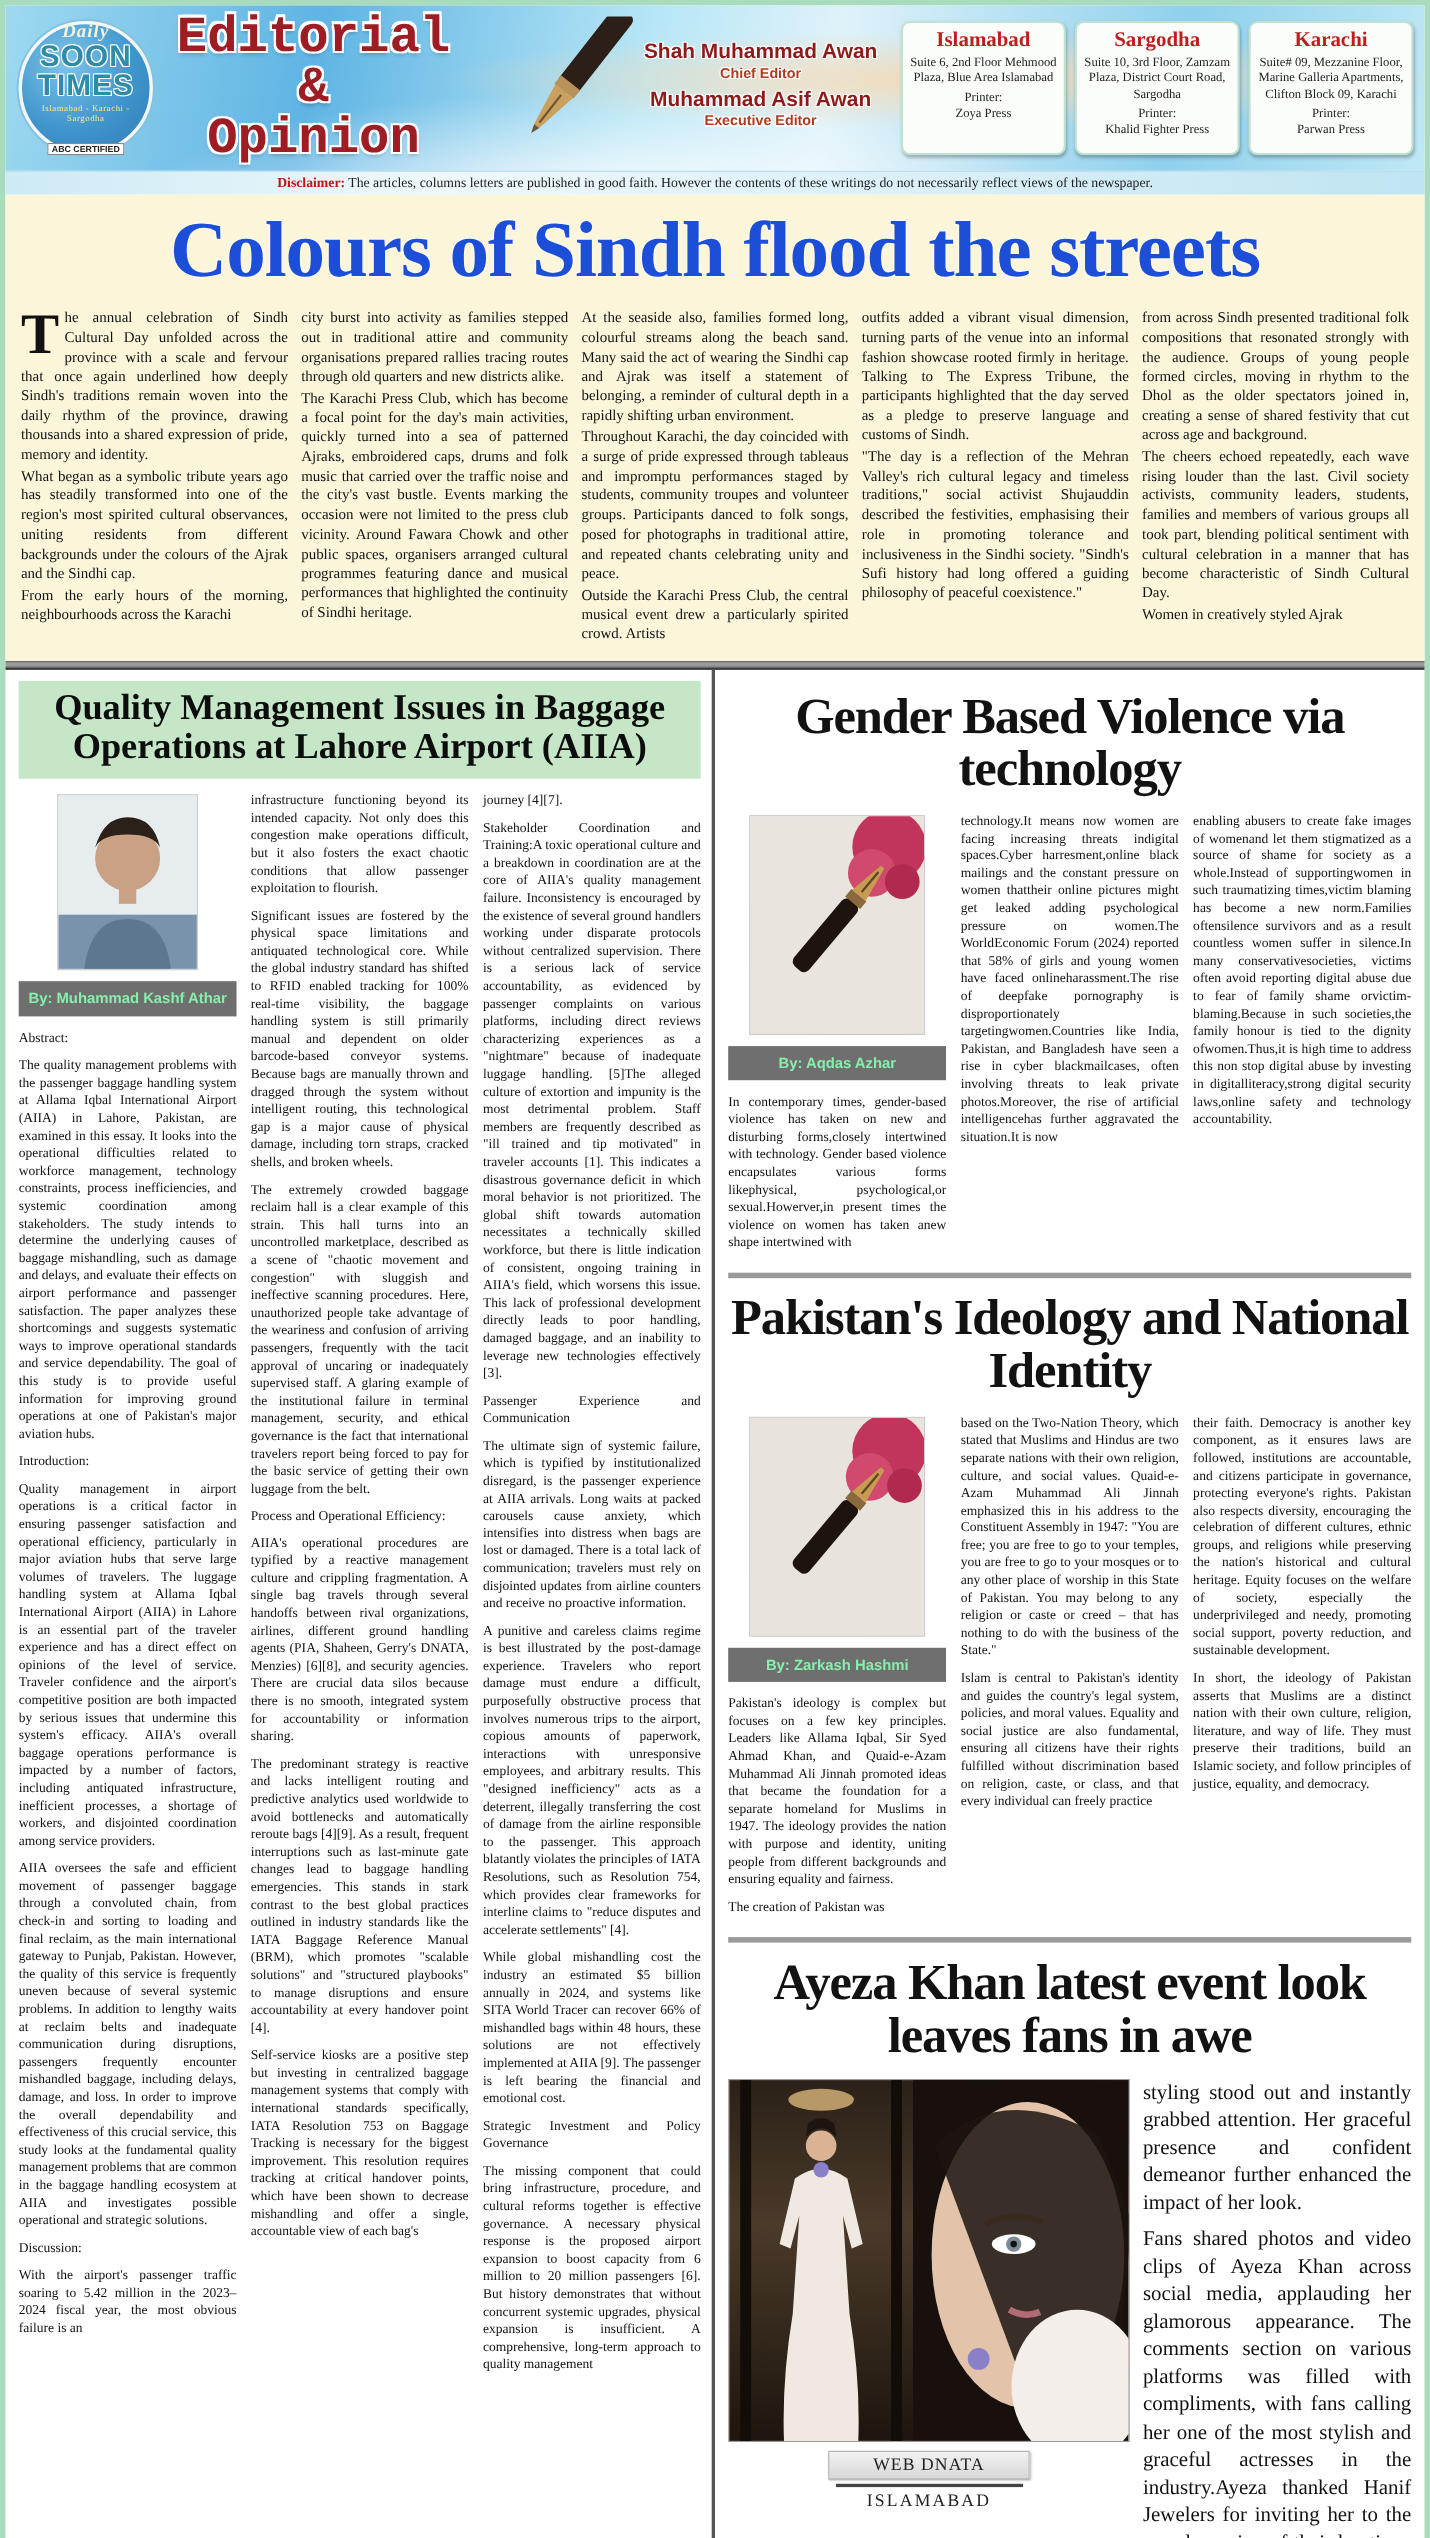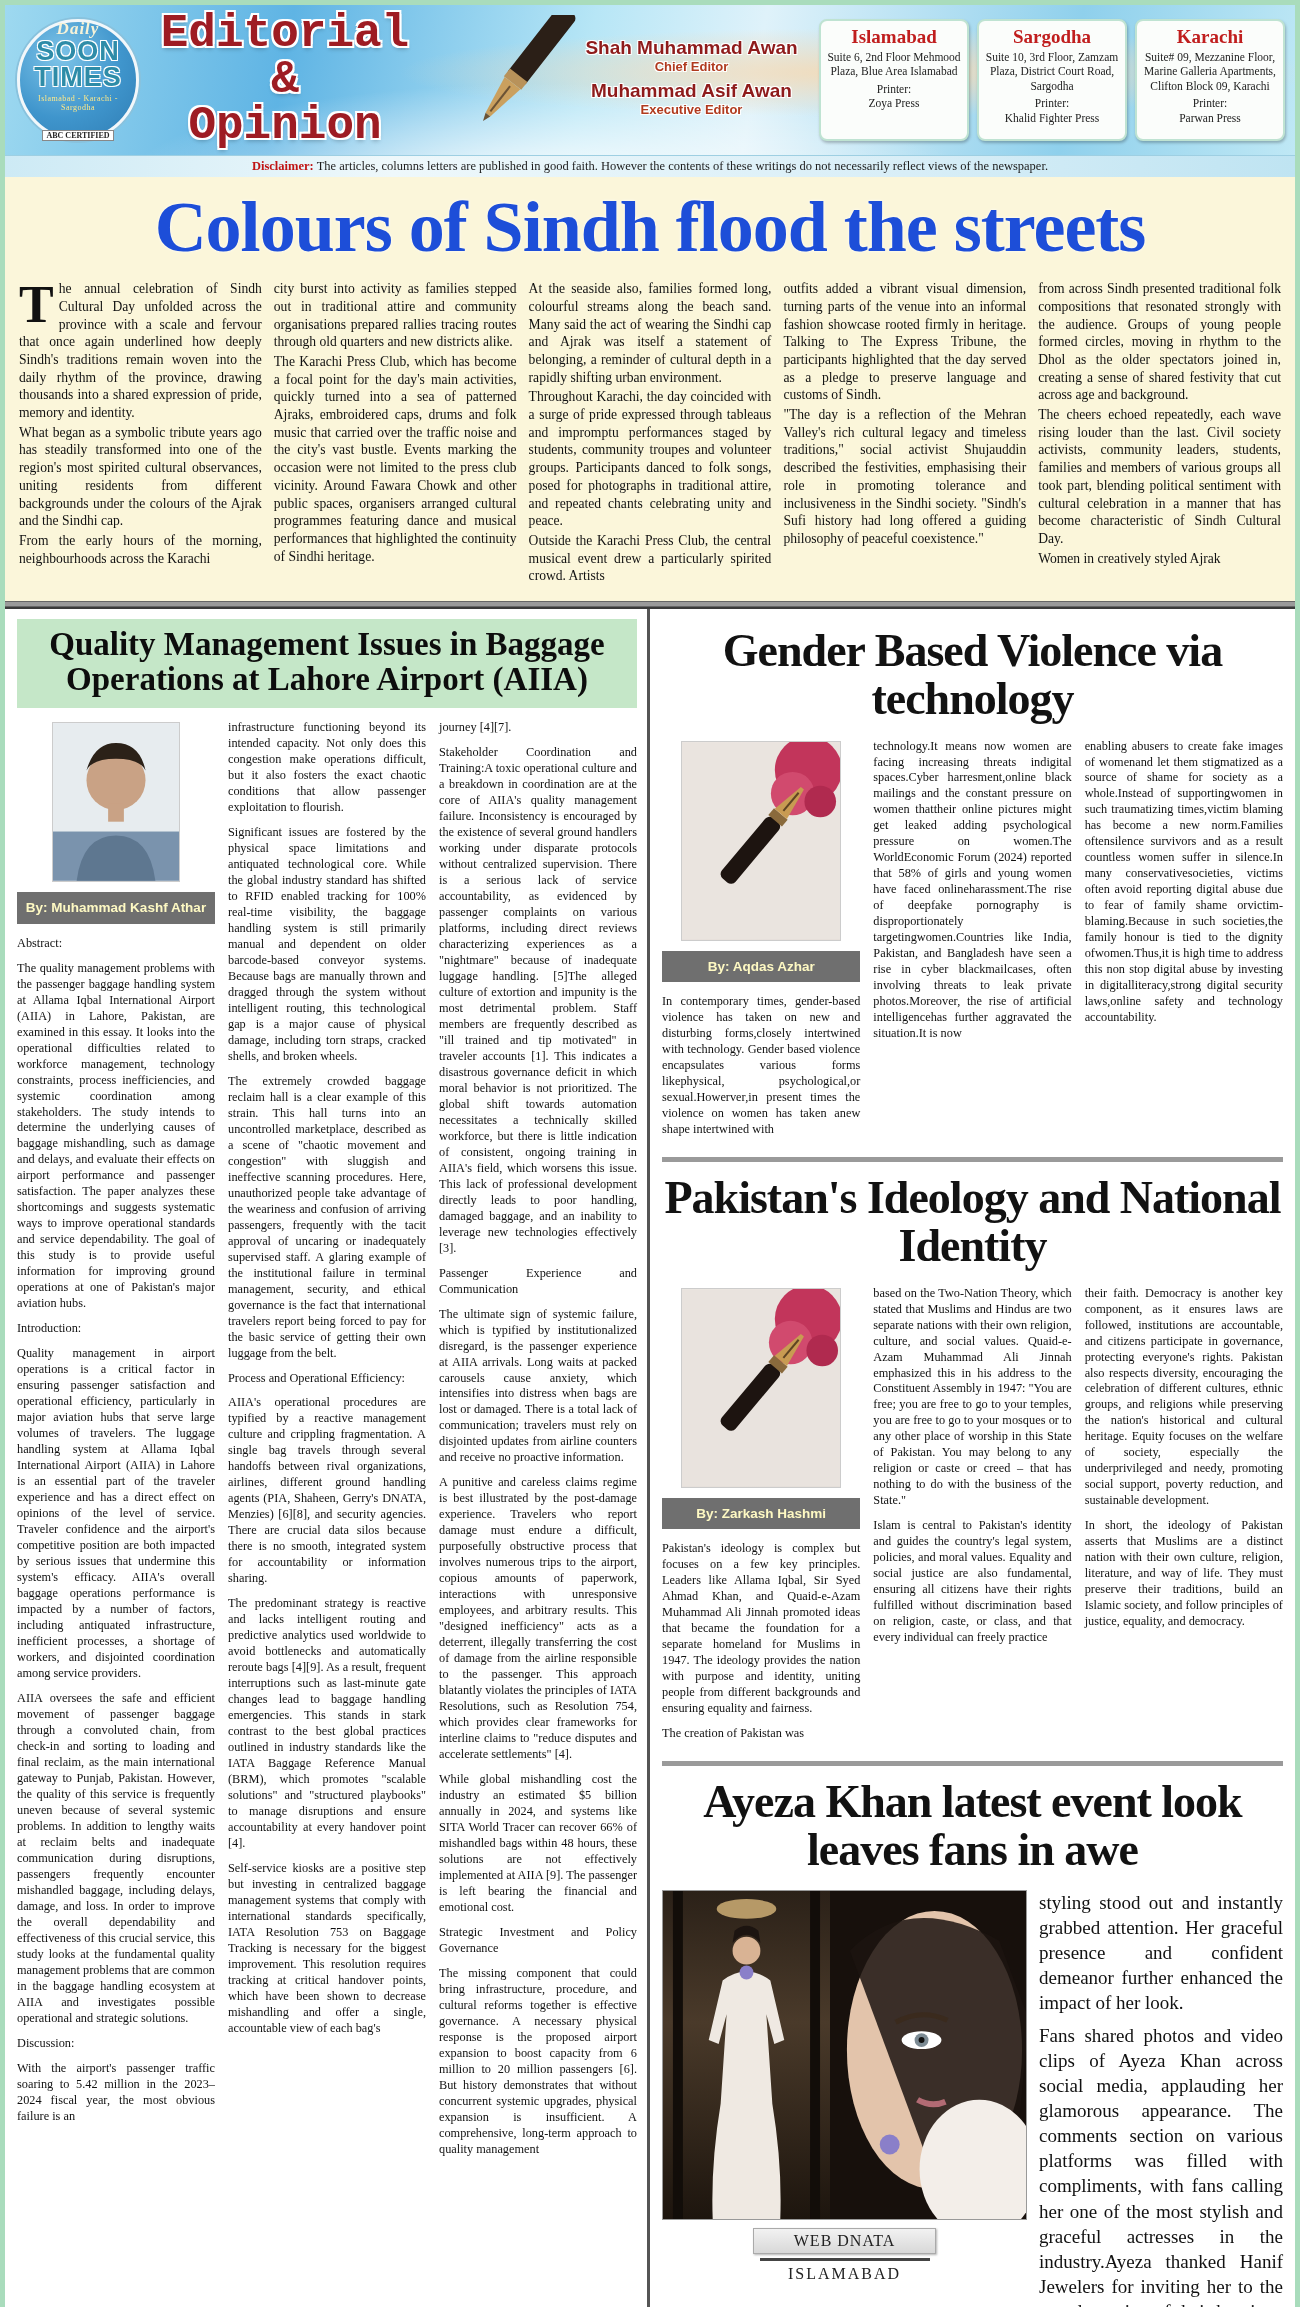--- a/index.html
+++ b/index.html
@@ -21,21 +21,21 @@
   .logo-circle {
     width:122px; height:122px; border-radius:50%;
     background: radial-gradient(circle at 35% 30%, #7ec4e8 0%, #3f95cc 55%, #2f7db4 100%);
     border:3px solid #f2f7fa; box-shadow:0 0 0 2px #89c2dd;
     display:flex; flex-direction:column; justify-content:center; align-items:center;
   }
   .logo-daily { font-style:italic; color:#f7f3d8; font-size:17px; font-weight:bold; letter-spacing:1px; }
   .logo-big  { font-family:"Liberation Sans", sans-serif; font-weight:bold; font-size:27px; line-height:.95;
                color:#2e8ca8; text-shadow:-1px -1px 0 #fff,1px -1px 0 #fff,-1px 1px 0 #fff,1px 1px 0 #fff; letter-spacing:1px;}
   .logo-cities { font-size:8px; color:#ffe98a; margin-top:3px; letter-spacing:.5px; }
-  .logo-cert { display:inline-block; margin-top:18px; font-family:Liberation Serif, serif; font-size:8px; font-weight:bold;
+  .logo-cert { display:inline-block; margin-top:18px; font-family:Liberation Sans, sans-serif; font-size:8px; font-weight:bold;
                background:#fff; color:#222; padding:0 3px; border:1px solid #888; }
   .section-title { flex:0 0 auto; width:260px; text-align:center;
     font-family:Liberation Mono, monospace; font-weight:bold; color:#9e1c23; line-height:1.0;
     text-shadow:-2px -2px 0 #fff,2px -2px 0 #fff,-2px 2px 0 #fff,2px 2px 0 #fff,0 3px 4px rgba(0,0,0,.25);
   }
   .section-title .l1 { font-size:46px; display:block; }
   .section-title .l2 { font-size:46px; display:block; }
   .pen-art { flex:1 1 auto; height:130px; position:relative; }
   .pen-art svg { position:absolute; left:10px; top:0; }
   .editors { flex:0 0 auto; width:235px; text-align:center; }
@@ -78,21 +78,21 @@
   .bright { flex:1 1 auto; padding:6px 12px 14px 12px; }
   .green-title {
     background:#c5e7c8; padding:8px 10px 10px; text-align:center;
     font-size:33px; font-weight:bold; line-height:1.08; color:#0d0d0d; margin-bottom:12px;
   }
   .art-cols { display:flex; gap:13px; }
   .art-col { flex:1 1 0; font-size:12.3px; line-height:1.3; text-align:justify; }
   .art-col p { margin-bottom:9px; }
   .photo-frame { width:128px; height:160px; margin:2px auto 10px; border:1px solid #ccc; background:#e9edf1; display:block; }
   .byline {
-    background:#6f6f6f; color:#fef9c3; font-family:"Liberation Sans",sans-serif; font-weight:bold;
+    background:#6f6f6f; color:#86efac; font-family:"Liberation Sans",sans-serif; font-weight:bold;
     font-size:13.5px; text-align:center; padding:7px 2px; margin:0 0 12px;
   }
   .pen-photo { width:160px; height:200px; margin:2px auto 10px; display:block;
     background:linear-gradient(160deg,#efe9e4 0%,#e3dcd6 60%,#d8d0c9 100%); border:1px solid #ccc; }
   .r-title { text-align:center; font-size:46px; font-weight:bold; line-height:1.04; color:#121212; margin:12px 0 16px; letter-spacing:-1px;}
   
   .ayeza-top { display:flex; gap:12px; }
   .ayeza-photo { width:365px; height:330px; flex:0 0 auto; display:flex; border:1px solid #999; }
   .ayeza-photo .left-panel { width:46%; background:linear-gradient(180deg,#2b2118 0%,#4a3a2a 40%,#1d150e 100%); position:relative; }
   .ayeza-photo .right-panel { width:54%; background:linear-gradient(160deg,#120d0b 0%,#3a2a22 30%,#caa68f 65%,#e8d7c8 100%); position:relative; }

